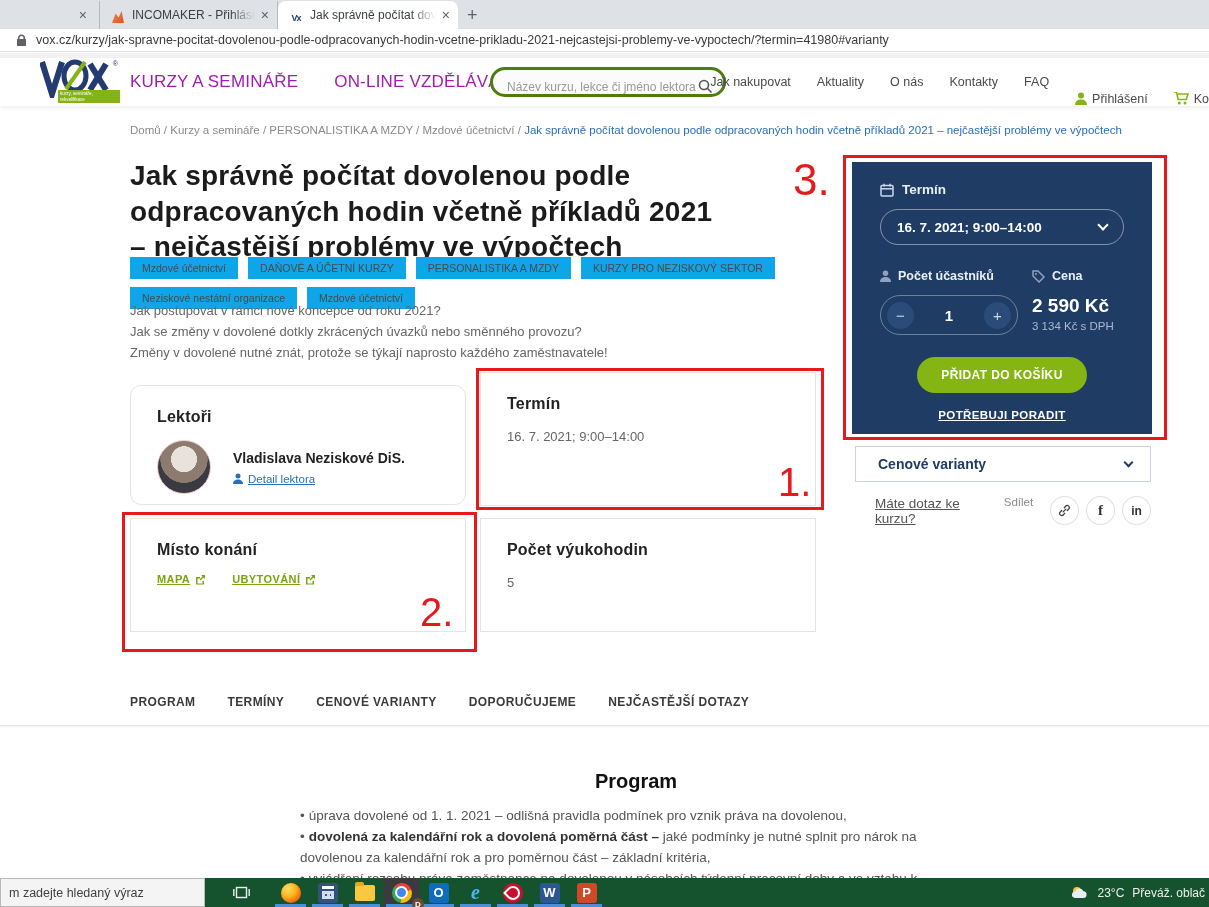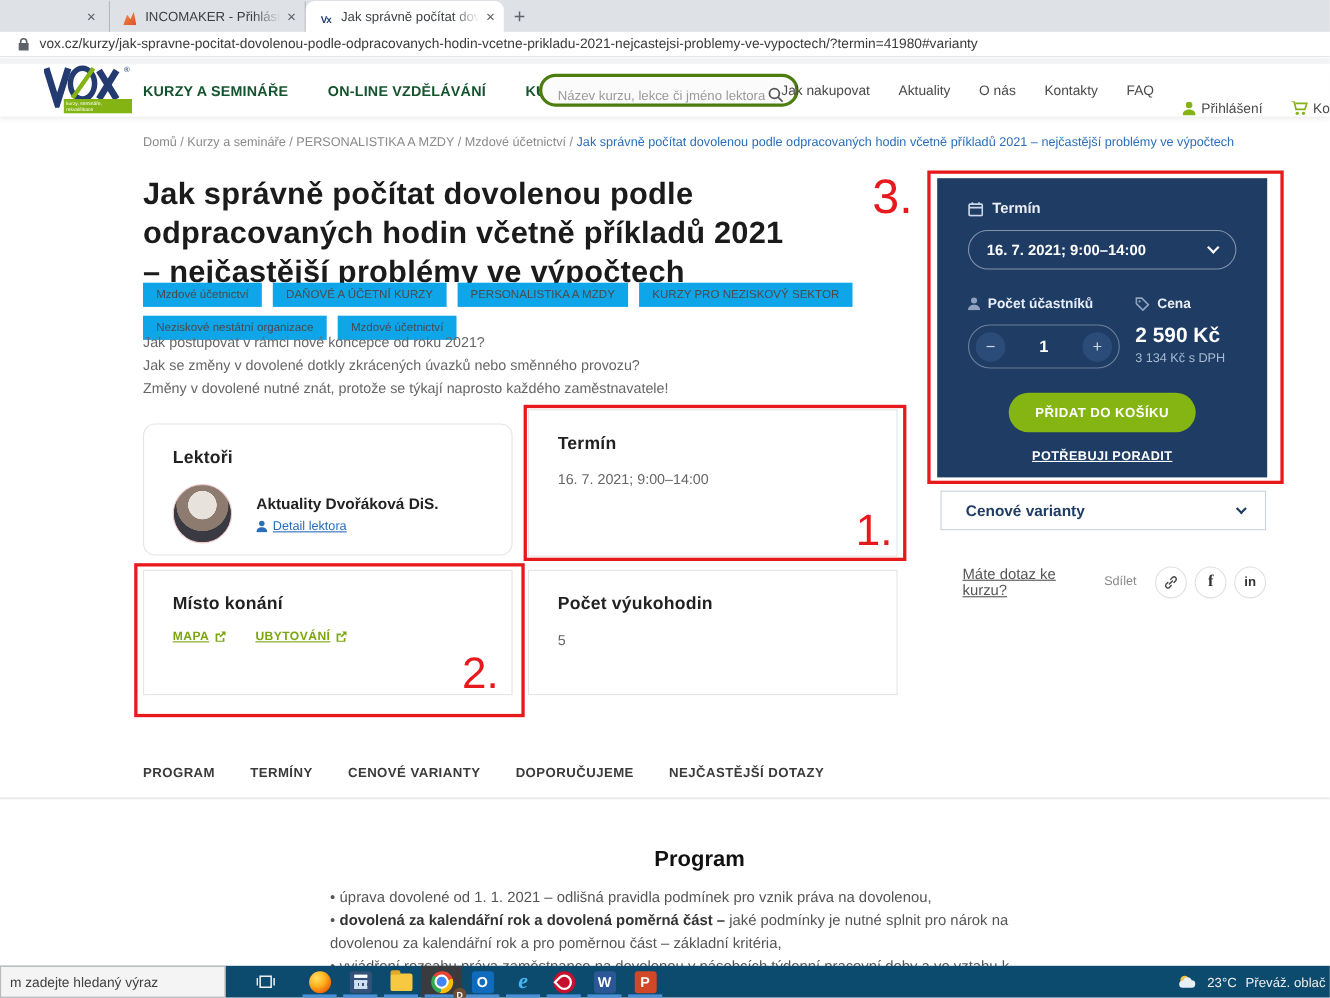--- a/index.html
+++ b/index.html
@@ -21,21 +21,21 @@
   .urlbar { position:absolute; left:0; top:29px; width:100%; height:23px; background:#fff; display:flex; align-items:center; padding-left:16px; border-bottom:1px solid #e4e4e4; }
   .url-text { font-size:12.5px; color:#3a3a3a; margin-left:9px; white-space:nowrap; }
   .page-gap { position:absolute; left:0; top:53px; width:100%; height:5px; background:#f1f3f4; }
 
   
   .site-header { position:absolute; left:0; top:58px; width:100%; height:48px; background:#fff; box-shadow:0 2px 4px rgba(0,0,0,.07); }
   .logo { position:absolute; left:40px; top:0px; width:80px; height:48px; }
   .logo-reg { position:absolute; right:2px; top:2px; font-size:7px; color:#233b70; }
   .logo-sub { position:absolute; left:18px; bottom:3px; background:#84b414; color:#fff; font-size:4.5px; padding:1px 2px; line-height:1.2; }
   .main-nav { position:absolute; left:130px; top:0; height:48px; display:flex; align-items:center; gap:36px; }
-  .main-nav span { font-size:13px; font-weight:bold; color:#14532d; letter-spacing:.2px; white-space:nowrap; }
+  .main-nav span { font-size:17px; font-weight:normal; color:#a21caf; letter-spacing:.2px; white-space:nowrap; }
   .search-pill { position:absolute; left:490px; top:9px; width:236px; height:30px; border:3px solid #4d7c0f; border-radius:16px; background:#fbfbfb; display:flex; align-items:flex-end; padding:0 10px 0 14px; }
   .search-pill input { border:none; outline:none; background:transparent; flex:1; font-size:12px; color:#555; font-family:inherit; }
   .search-pill input::placeholder { color:#9a9a9a; }
   .right-nav { position:absolute; right:0px; top:0; height:48px; display:flex; align-items:center; gap:26px; padding-right:0; }
   .right-nav .rn-item { font-size:12.5px; color:#4a4a4a; white-space:nowrap; }
   .rn-green { display:flex; align-items:flex-start; gap:5px; font-size:12.5px; color:#4a4a4a; white-space:nowrap;margin-top:33px; }
 
   
   .breadcrumb { position:absolute; left:130px; top:124px; width:1000px; font-size:11.5px; color:#8a8a8a; white-space:nowrap; }
   .breadcrumb .current { color:#2a6ebb; }
@@ -51,21 +51,21 @@
   .box-lektori { left:130px; top:385px; width:336px; height:120px;border-radius:11px; }
   .lektor-row { display:flex; align-items:center; gap:22px; margin-top:2px; }
   .avatar { width:54px; height:54px; border-radius:50%; border:1px solid #f0c9c9; background:radial-gradient(circle at 50% 35%, #e8e2dc 0 30%, #8d7b70 31% 55%, #3a3a42 56% 100%); }
   .lektor-name { font-size:14px; font-weight:bold; color:#222; margin-bottom:7px; }
   .lektor-link { font-size:11.5px; color:#2a6ebb; text-decoration:underline; display:flex; align-items:center; gap:5px; }
   .box-termin { left:480px; top:372px; width:336px; height:134px; }
   .muted-val { font-size:13px; color:#666; }
   .box-misto { left:130px; top:518px; width:336px; height:114px; }
   .box-misto .muted-val { line-height:1.5; display:block; margin-bottom:10px; }
   .misto-links { display:flex; gap:26px; }
-  .green-link { font-size:11px; font-weight:bold; color:#7aa50d; text-decoration:underline; letter-spacing:.4px; display:flex; gap:5px; }
+  .green-link { font-size:11px; font-weight:bold; color:#7aa50d; text-decoration:underline; letter-spacing:.4px; display:flex; align-items:center; gap:5px; }
   .box-hodiny { left:480px; top:518px; width:336px; height:114px; }
 
   
   .ann-box { position:absolute; border:3px solid #e8191d; z-index:6; pointer-events:none; }
   .ann-1 { left:476px; top:368px; width:348px; height:142px; }
   .ann-2 { left:122px; top:512px; width:355px; height:140px; }
   .ann-3 { left:843px; top:155px; width:324px; height:285px; }
   .ann-label { position:absolute; color:#e8191d; font-size:40px; font-weight:500; z-index:7; line-height:1; }
   .lab-1 { left:778px; top:462px; }
   .lab-2 { left:420px; top:592px; }
@@ -86,37 +86,37 @@
   .step-count { font-size:15px; font-weight:bold; color:#fff; }
   .bp-price { margin-top:12px; font-size:19px; font-weight:bold; color:#fff; white-space:nowrap; }
   .bp-price-vat { margin-top:3px; font-size:11.5px; color:#a9bad2; white-space:nowrap; }
   .bp-btn { display:block; margin:22px auto 0; background:#85b512; color:#fff; border:none; border-radius:18px; font-family:inherit; font-size:12px; font-weight:bold; letter-spacing:.4px; padding:11px 24px; }
   .bp-advice { display:block; margin:16px auto 0; text-align:center; font-size:11.5px; font-weight:bold; letter-spacing:.4px; color:#fff; text-decoration:underline; }
 
   .variants-box { position:absolute; left:855px; top:446px; width:296px; height:36px; border:1px solid #c9d2de; background:#fff; display:flex; align-items:center; justify-content:space-between; padding:0 18px 0 22px; }
   .variants-box span { font-size:14px; font-weight:bold; color:#1e3c64; }
   .chev-navy { width:7px; height:7px; border-right:2px solid #1e3c64; border-bottom:2px solid #1e3c64; transform:rotate(45deg); margin-top:-3px; }
 
-  .share-row { position:absolute; left:855px; top:514px; width:296px; display:flex; align-items:center; }
+  .share-row { position:absolute; left:855px; top:496px; width:296px; display:flex; align-items:flex-start; }
   .dotaz-link { font-size:13.5px; color:#555; text-decoration:underline; margin-left:20px; }
   .share-label { margin-left:auto; font-size:11.5px; color:#8a8a8a; margin-right:10px; }
   .share-ico { width:29px; height:29px; border-radius:50%; border:1px solid #e0e0e0; display:flex; align-items:center; justify-content:center; margin-left:7px; font-size:12px; font-weight:bold; color:#333; background:#fff; }
   .share-ico.fb { font-family:"Liberation Serif", serif; font-size:15px; }
 
   
   .section-tabs { position:absolute; left:130px; top:695px; display:flex; gap:32px; }
   .section-tabs span { font-size:12px; font-weight:bold; color:#3a3a3a; letter-spacing:.4px; white-space:nowrap; }
   .wide-divider { position:absolute; left:0; top:725px; width:100%; height:3px; border-top:1px solid #e2e2e2; background:linear-gradient(#f3f3f3,transparent); }
   .program-head { position:absolute; left:300px; top:770px; width:672px; text-align:center; font-size:20px; font-weight:bold; color:#111; }
   .program-body { position:absolute; left:300px; top:806px; width:674px; font-size:13.5px; color:#555; line-height:1.55; }
   .program-body p b { color:#333; }
   .bmark { margin-right:4px; }
 
   
-  .taskbar { position:absolute; left:0; top:878px; width:100%; height:29px; background:#0c4a6e; display:flex; align-items:center;justify-content:flex-end; }
+  .taskbar { position:absolute; left:0; top:878px; width:100%; height:29px; background:#14532d; display:flex; align-items:center;justify-content:flex-end; }
   .tb-search { width:205px; height:29px; background:#f4f4f4; border:1px solid #b9b9b9; color:#3f3f3f; font-size:12.5px; display:flex; align-items:center; padding-left:8px; }
   .tb-ico { width:37px; height:29px; display:flex; align-items:center; justify-content:center; position:relative; flex:0 0 37px; }
   .tb-ico.hl { background:#3a3b3f; }
   .run { position:absolute; left:3px; right:3px; bottom:0; height:3px; background:#4a90d9; }
   .ic { width:20px; height:20px; border-radius:3px; display:flex; align-items:center; justify-content:center; font-weight:bold; color:#fff; font-size:13px; position:relative; }
   .ic-firefox { border-radius:50%; background:radial-gradient(circle at 35% 30%, #ffe066 0%, #ffb31f 40%, #f2700c 70%, #c2410b 100%); }
   .ic-calc { background:#35537a; }
   .ic-calc .grid { width:12px; height:13px; background:
       linear-gradient(#fff,#fff) 0 0/12px 3px no-repeat,
       repeating-linear-gradient(90deg,#cfe0f2 0 3px,transparent 3px 4.5px) 0 5px/12px 8px no-repeat,
@@ -233,21 +233,21 @@
     <p>Jak postupovat v rámci nové koncepce od roku 2021?</p>
     <p>Jak se změny v dovolené dotkly zkrácených úvazků nebo směnného provozu?</p>
     <p>Změny v dovolené nutné znát, protože se týkají naprosto každého zaměstnavatele!</p>
   </div>
 
   <div class="infobox box-lektori">
     <h3>Lektoři</h3>
     <div class="lektor-row">
       <div class="avatar"></div>
       <div>
-        <div class="lektor-name">Aktuality Dvořáková DiS.</div>
+        <div class="lektor-name">Vladislava Neziskové DiS.</div>
         <div class="lektor-link">
           <svg width="10" height="11" viewBox="0 0 12 13">
               <circle cx="6" cy="3.4" r="3" fill="#2a6ebb"></circle>
               <path d="M0 13c0-3.5 2.7-5.4 6-5.4s6 1.9 6 5.4z" fill="#2a6ebb"></path>
             </svg>
           <span>Detail lektora</span>
         </div>
       </div>
     </div>
   </div>

